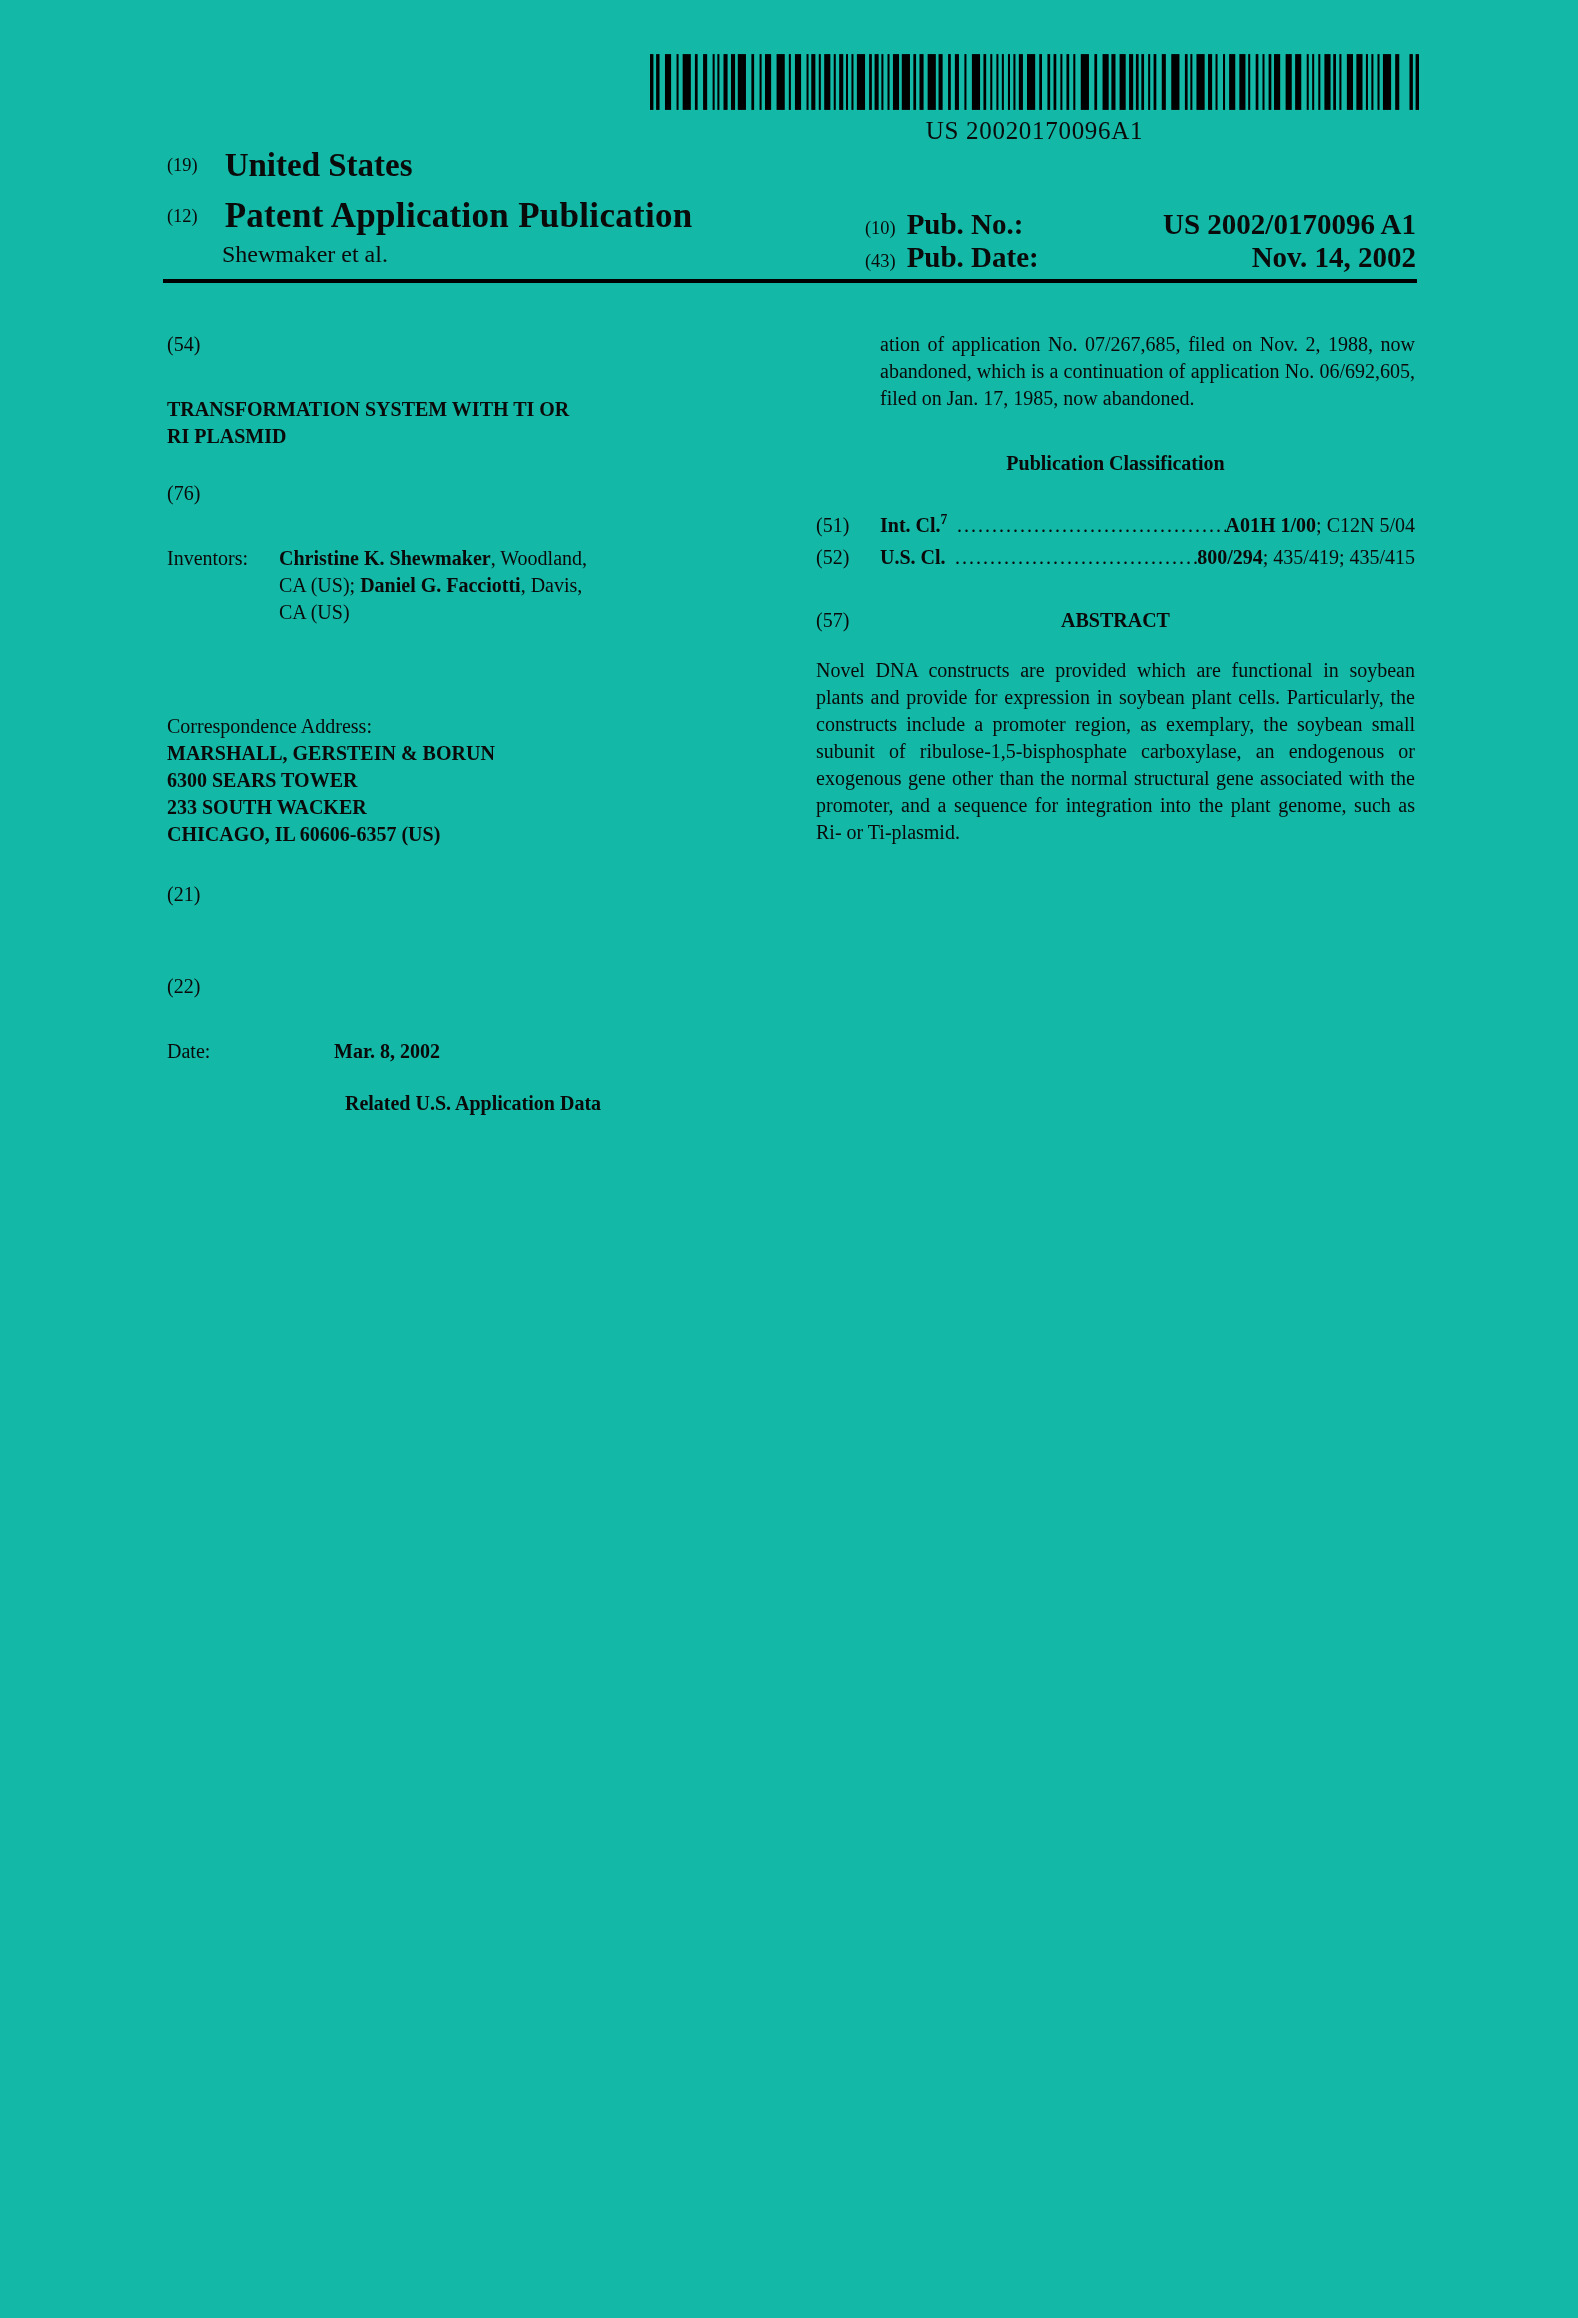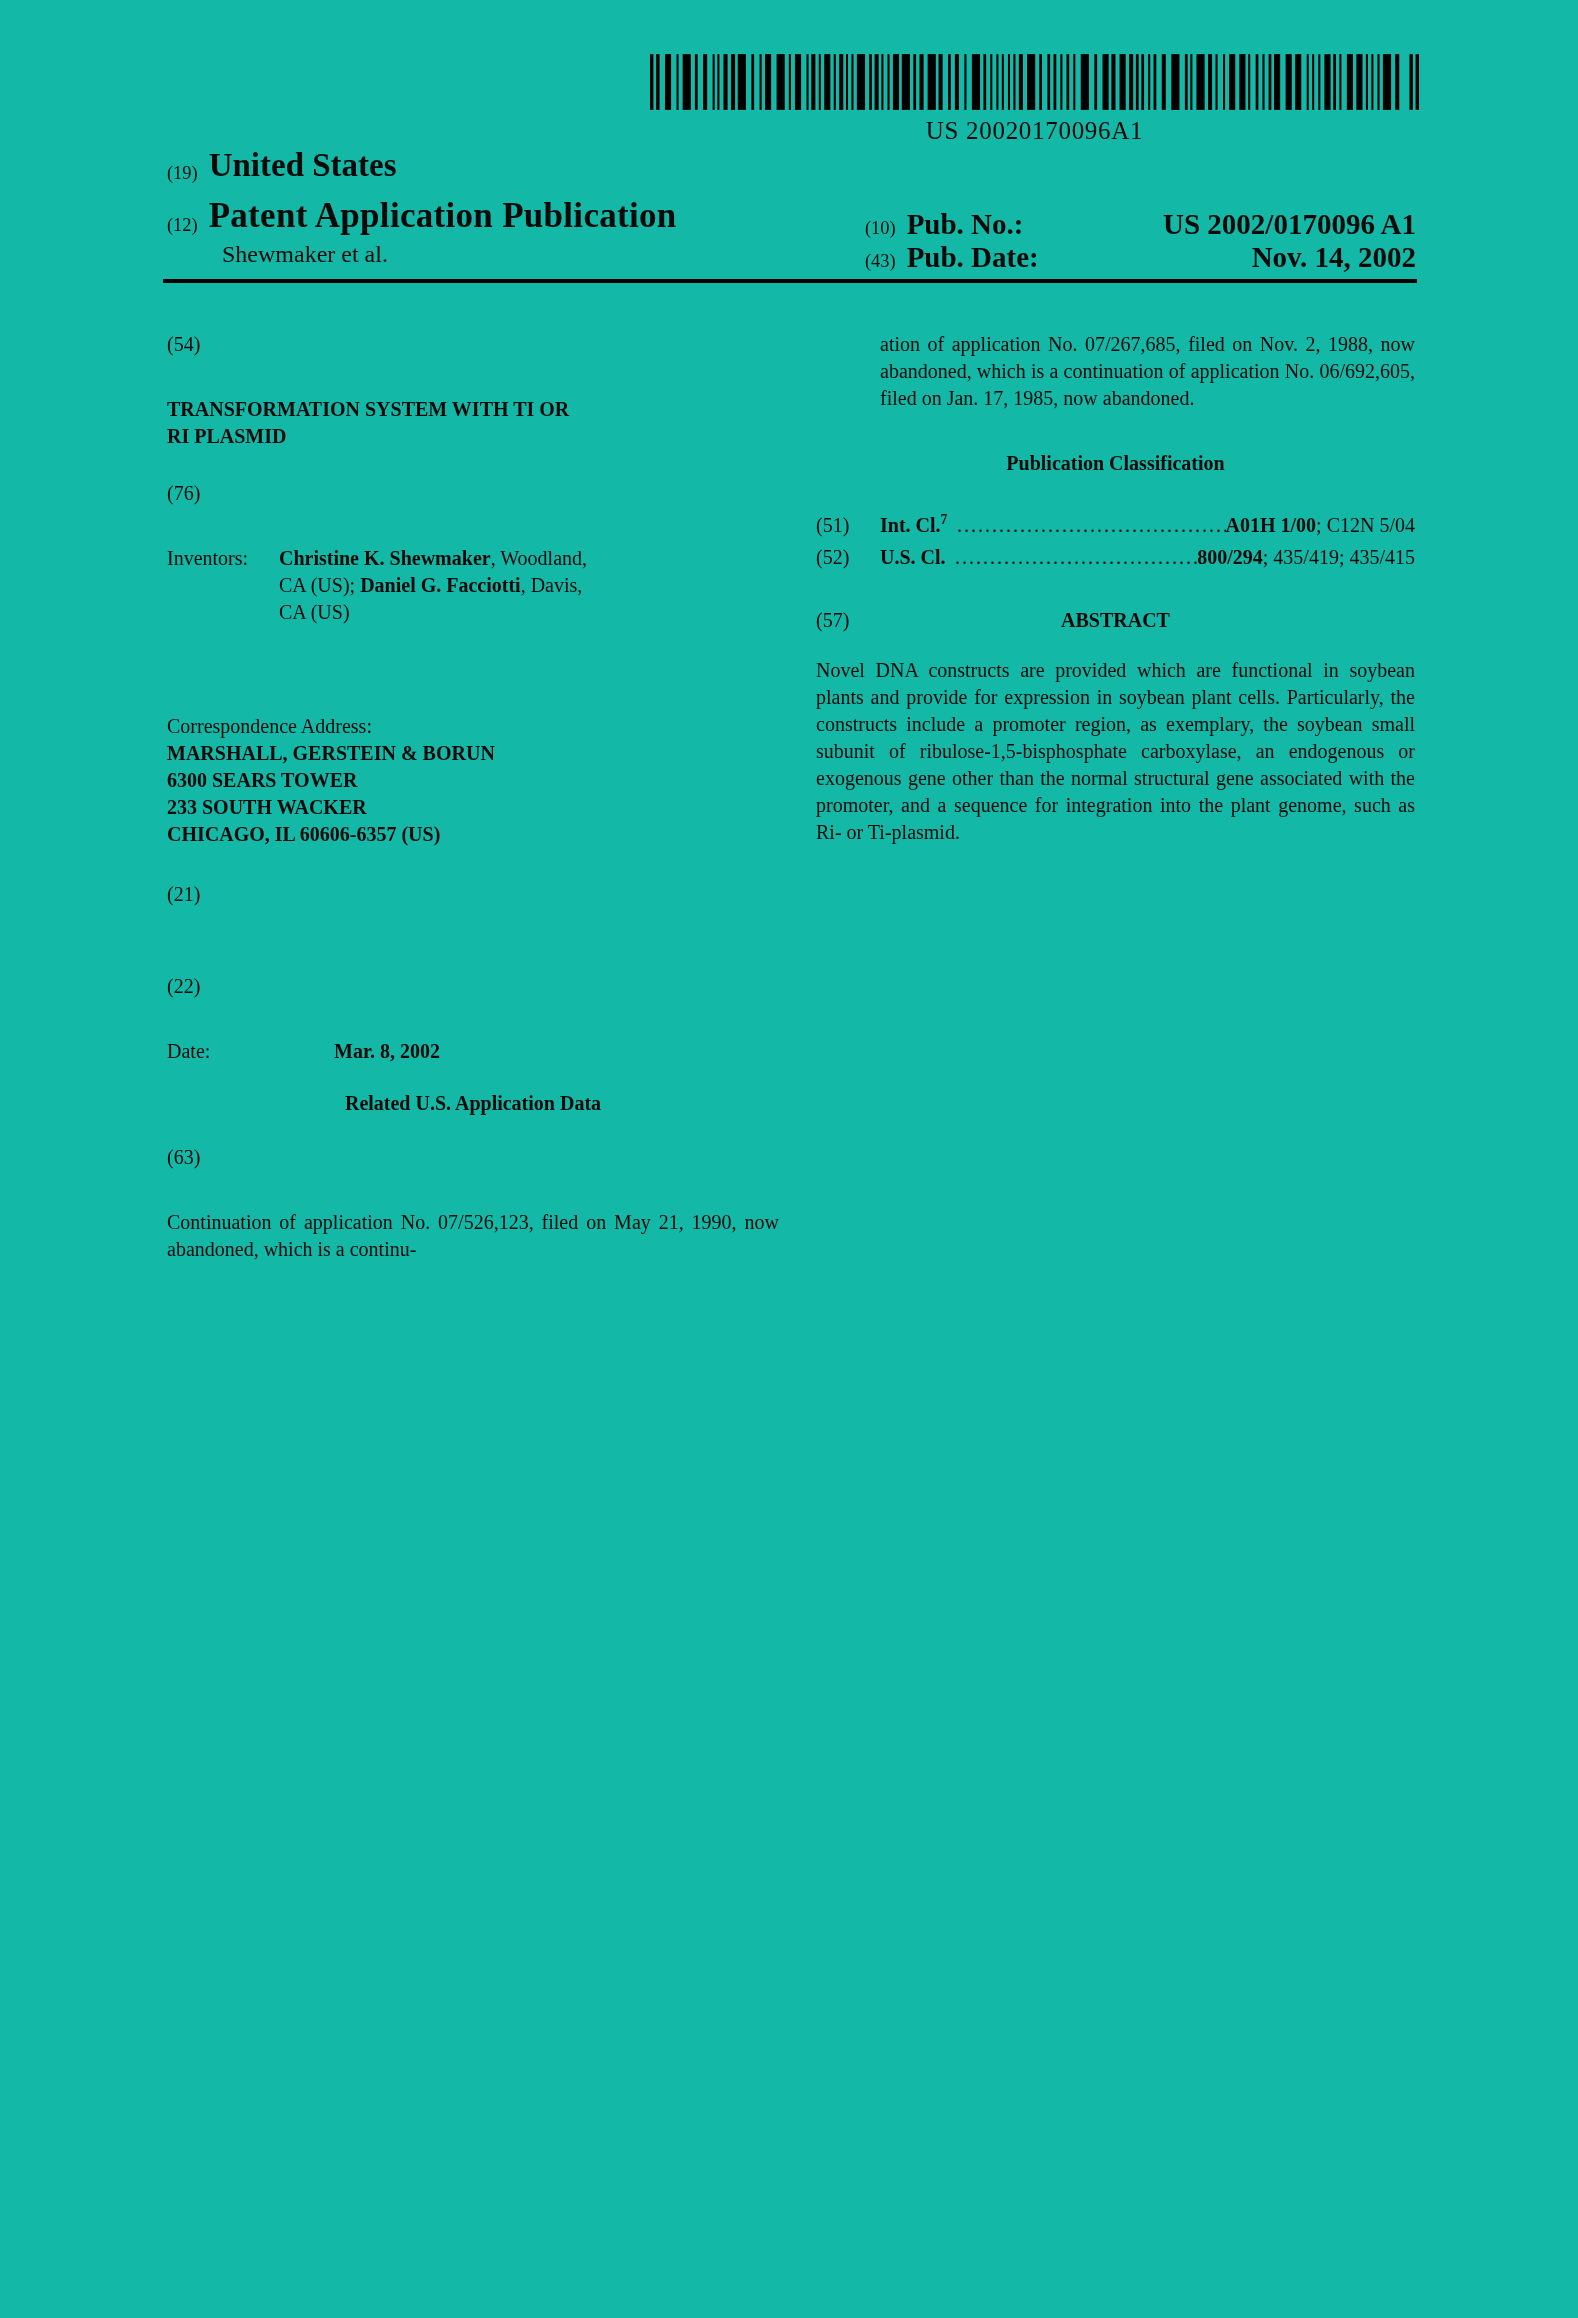--- a/index.html
+++ b/index.html
@@ -14,21 +14,21 @@
   }
 
   
   .barcode { position: absolute; left: 650px; top: 54px; width: 769px; height: 56px; }
   .barcode-text {
     position: absolute; left: 650px; top: 117px; width: 769px;
     text-align: center; font-size: 25px; letter-spacing: 0.7px;
   }
 
   
-  .hrow { position: absolute; display: flex; align-items: flex-end; white-space: nowrap; }
+  .hrow { position: absolute; display: flex; align-items: center; white-space: nowrap; gap: 16px; }
   .kind { font-size: 18.4px; margin-right: 11px; }
   .h19 { left: 167px; top: 147px; }
   .us-title { font-size: 33px; font-weight: bold; }
   .h12 { left: 167px; top: 196px; }
   .pub-type { font-size: 35px; font-weight: bold; letter-spacing: 0.3px; }
   .authors {
     position: absolute; left: 222px; top: 241px;
     font-size: 24px; font-weight: normal;
   }
   .pubno-row { left: 865px; top: 208px; width: 551px; justify-content: space-between; }
@@ -262,24 +262,20 @@
     <div class="entry mb-filed">
       <span class="num-cell">(22)</span>
       <span class="entry-body inv-flex">
         <span class="fld-label">Date:</span>
         <span class="b">Mar. 8, 2002</span>
       </span>
     </div>
 
     <div class="center-head mb-rel">Related U.S. Application Data</div>
 
-    <div class="entry">
-      <span class="num-cell">(63)</span>
-      <span class="entry-body jt">Continuation of application No. 07/526,123, filed on May 21, 1990, now abandoned, which is a continu-</span>
-    </div>
 
   </div>
 
   <div class="col col-right">
 
     <div class="cont-para jt">ation of application No. 07/267,685, filed on Nov. 2, 1988, now abandoned, which is a continuation of application No. 06/692,605, filed on Jan. 17, 1985, now abandoned.</div>
 
     <div class="center-head class-head">Publication Classification</div>
 
     <div class="cls-row">

